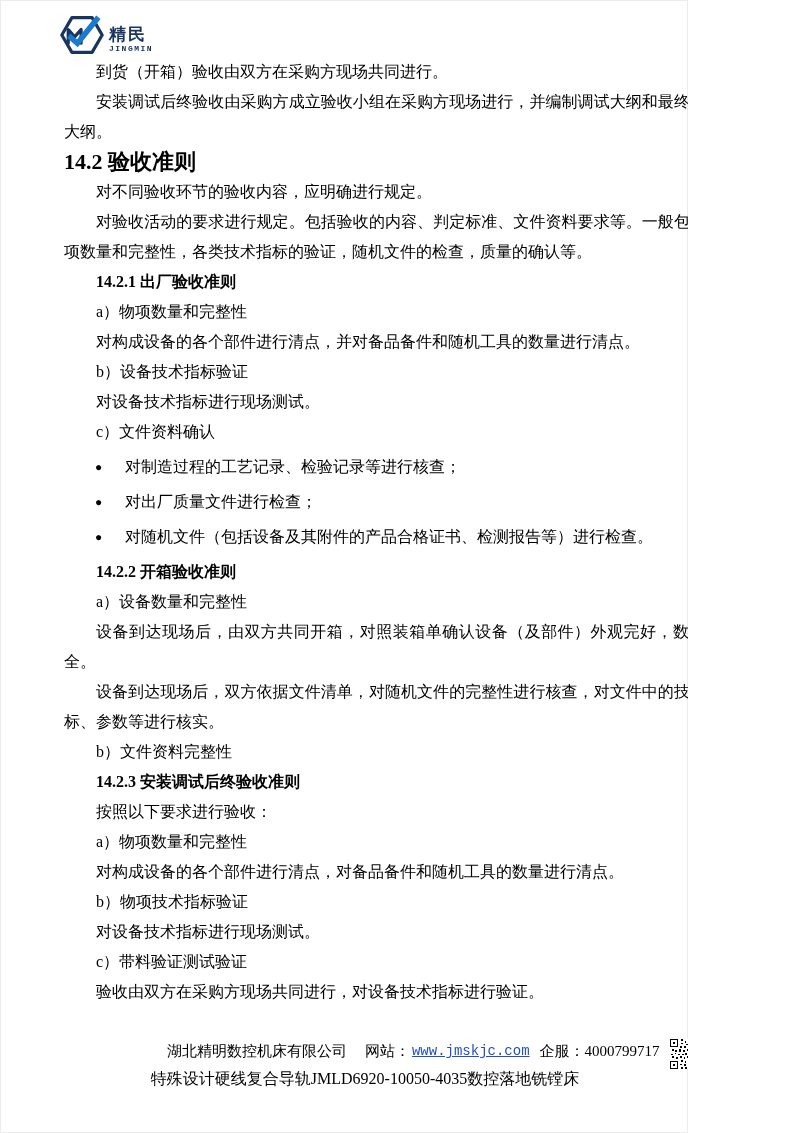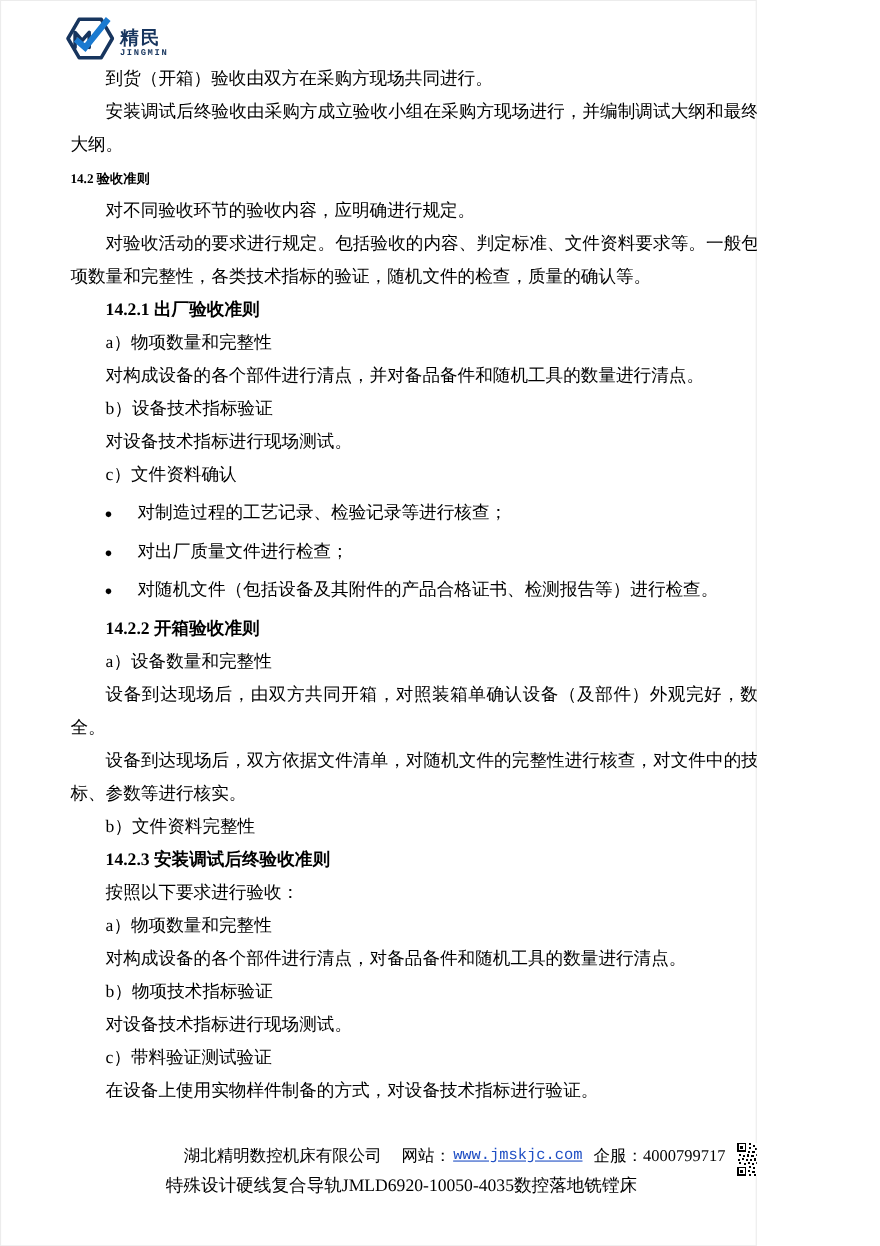--- a/index.html
+++ b/index.html
@@ -21,21 +21,21 @@
   .logo-text { margin-left:5px; margin-top:8px; line-height:1; }
   .brand-cn { font-weight:bold; font-size:17px; color:#17355e; letter-spacing:2px; font-family:"Liberation Sans",sans-serif; }
   .brand-en { font-weight:bold; font-size:8px; color:#17355e; letter-spacing:1.5px; margin-top:2px; font-family:Liberation Mono, monospace; }
 
   
   .content {
     position:absolute; top:57px; left:64px; width:658px;
     font-size:16px; line-height:30px; text-align:justify;
   }
   .para { margin:0; text-indent:2em; }
-  .h2 { margin:0; font-weight:bold; font-size:12px; text-indent:0; }
+  .h2 { margin:0; font-weight:bold; font-size:22px; text-indent:0; }
   .h3 { margin:0; font-weight:bold; font-size:16px; text-indent:2em; }
   ul.bullets { margin:0; padding:0; list-style:none; }
   li.bullet { position:relative; padding-left:61px; margin:5px 0; text-align:justify; }
   li.bullet::before { content:"●"; position:absolute; left:31px; top:0; font-size:12px; }
 
   
   .footer { position:absolute; left:0; top:1039px; width:800px; }
   .footer-line1 {
     display:flex; justify-content:center; align-items:flex-start;
     padding-left:95px; font-size:15px; line-height:24px; white-space:nowrap;
@@ -87,21 +87,21 @@
     <p class="para">设备到达现场后，由双方共同开箱，对照装箱单确认设备（及部件）外观完好，数量齐全。</p>
     <p class="para">设备到达现场后，双方依据文件清单，对随机文件的完整性进行核查，对文件中的技术指标、参数等进行核实。</p>
     <p class="para">b）文件资料完整性</p>
     <p class="h3">14.2.3 安装调试后终验收准则</p>
     <p class="para">按照以下要求进行验收：</p>
     <p class="para">a）物项数量和完整性</p>
     <p class="para">对构成设备的各个部件进行清点，对备品备件和随机工具的数量进行清点。</p>
     <p class="para">b）物项技术指标验证</p>
     <p class="para">对设备技术指标进行现场测试。</p>
     <p class="para">c）带料验证测试验证</p>
-    <p class="para">在设备上使用实物样件制备的方式，对设备技术指标进行验证。</p>
+    <p class="para">验收由双方在采购方现场共同进行，对设备技术指标进行验证。</p>
   </div>
 
   <div class="footer">
     <div class="footer-line1">
       <span class="company">湖北精明数控机床有限公司</span>
       <span class="site-label">网站：</span>
       <a href="#" class="link">www.jmskjc.com</a>
       <span class="service">企服：</span>
       <span class="phone">4000799717</span>
       <svg class="qr" viewBox="0 0 33 33" shape-rendering="crispEdges">

